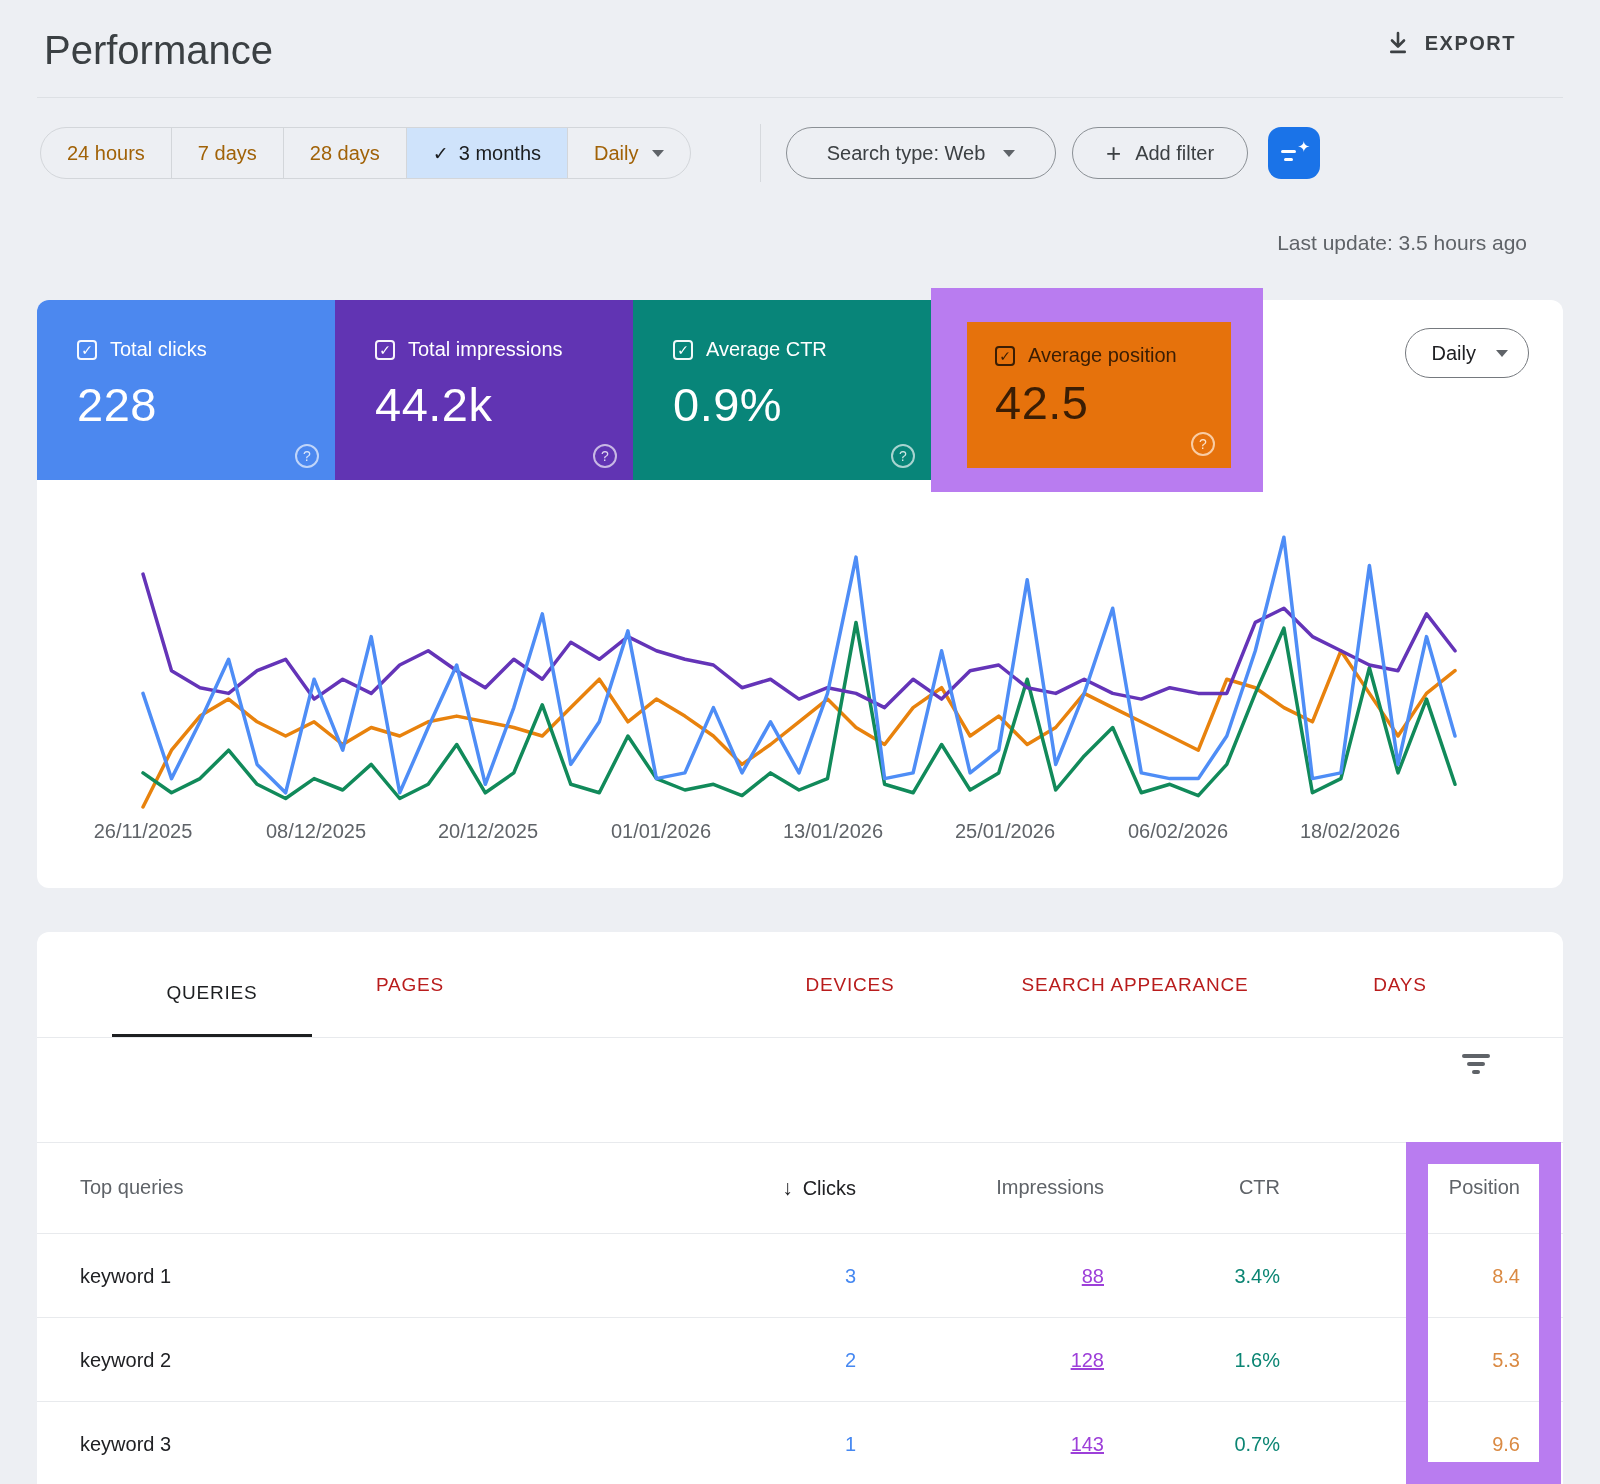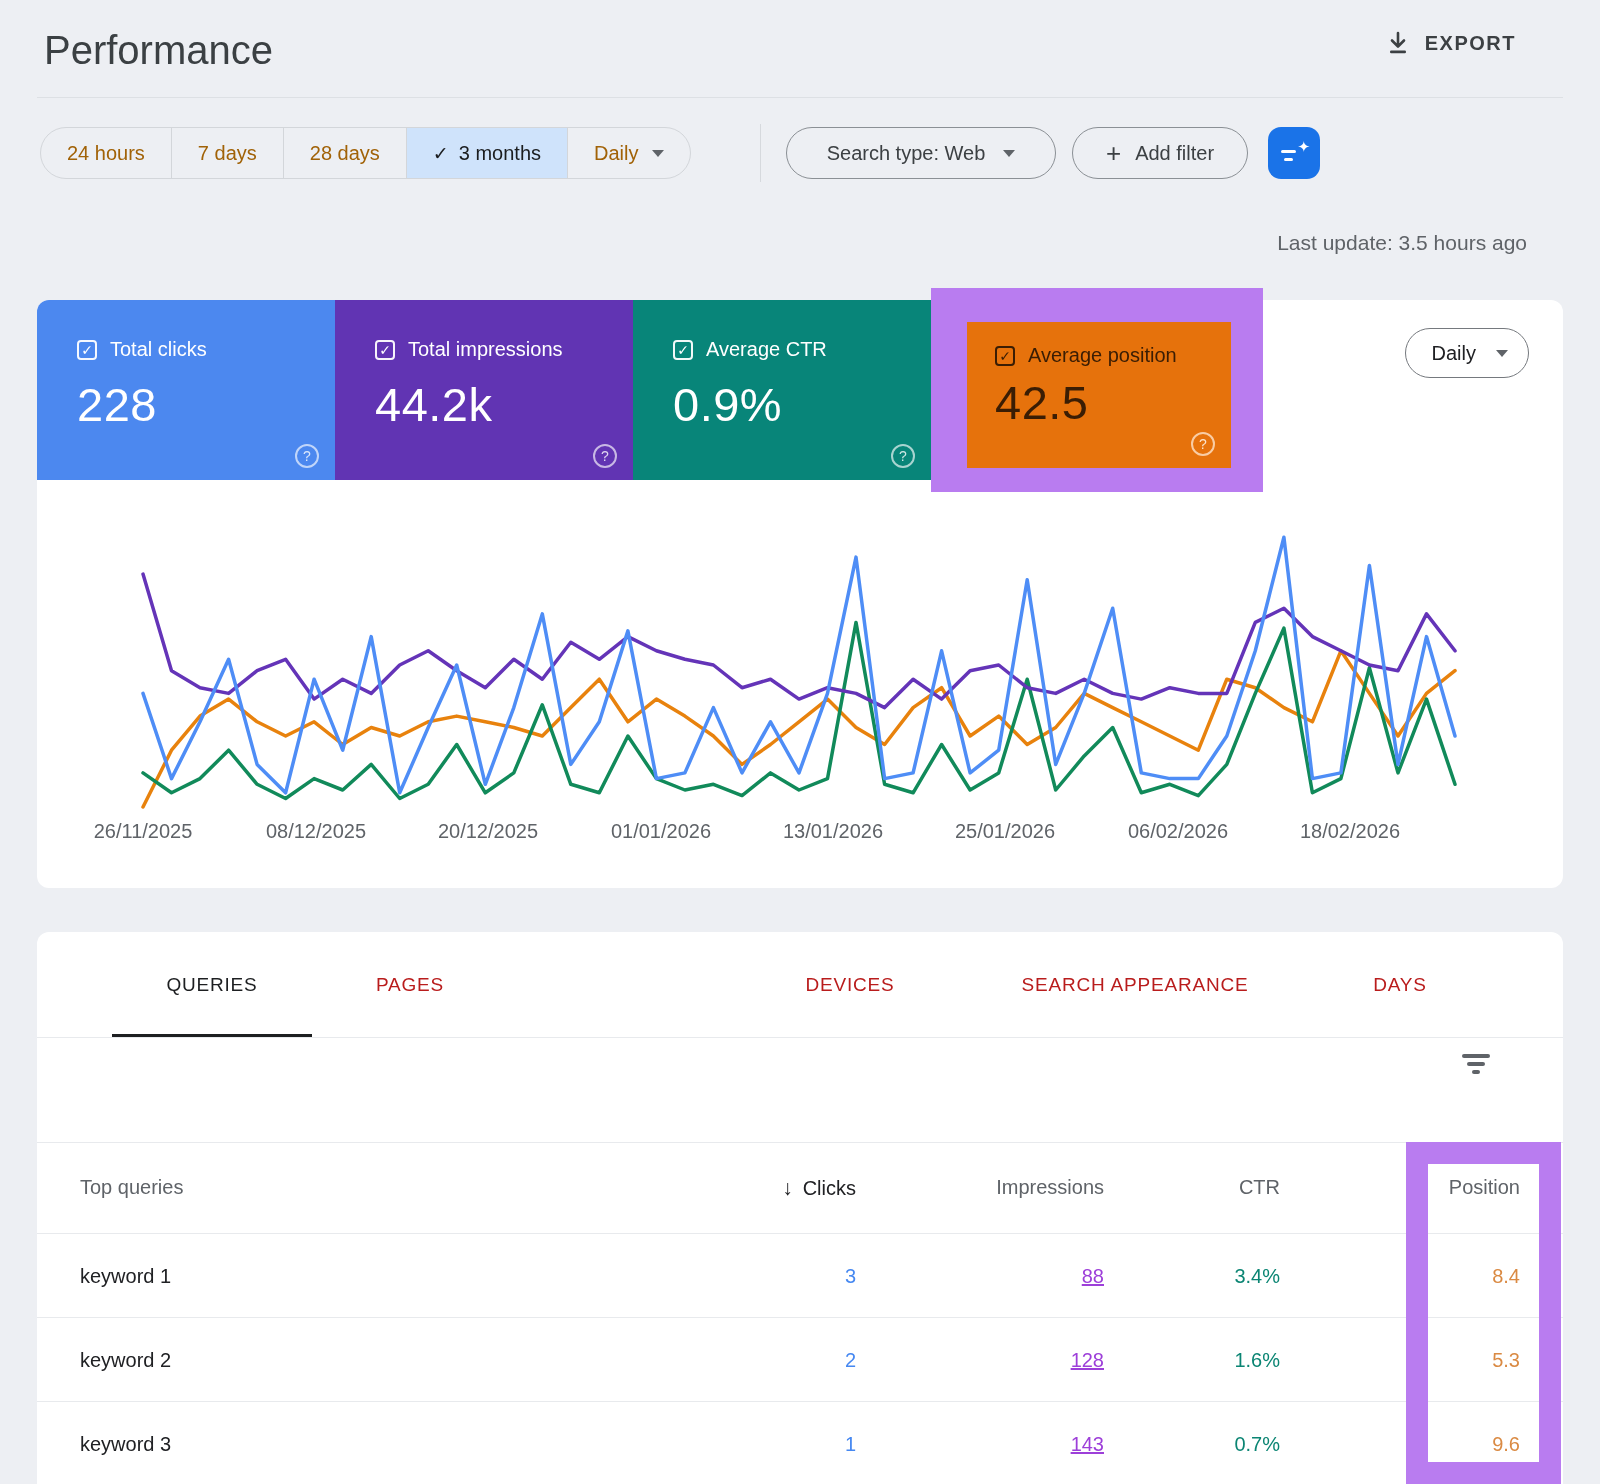--- a/index.html
+++ b/index.html
@@ -54,21 +54,21 @@
   .tile-pos .tile-value { margin:8px 0 0 28px; }
   .tile-pos .help { border-color:rgba(255,235,215,.75); color:rgba(255,240,225,.9); }
   .daily-btn { position:absolute; right:34px; top:28px; height:50px; display:flex; align-items:center; gap:16px; padding:0 20px 0 26px; border:1px solid #75797e; border-radius:26px; font-size:20px; color:#202124; background:#fff; cursor:pointer; }
   .chart-svg { position:absolute; left:106px; top:200px; width:1312px; height:315px; overflow:visible; }
   .x-labels { position:absolute; left:0; top:520px; width:100%; height:30px; }
   .x-label { position:absolute; transform:translateX(-50%); font-size:20px; color:#5f6368; white-space:nowrap; }
 
   
   .table-card { position:absolute; left:37px; top:932px; width:1526px; height:552px; background:#fff; border-radius:12px 12px 0 0; }
   .tab { position:absolute; top:0; height:105px; line-height:105px; transform:translateX(-50%); font-size:19px; letter-spacing:.8px; color:#b91c1c; white-space:nowrap; cursor:pointer; }
-  .tab.active { color:#1d1f21; font-weight:500; }
+  .tab.active { color:#1d1f21; font-weight:500;margin-top:8px; }
   .tab-underline { position:absolute; left:75px; top:102px; width:200px; height:3px; background:#1d1f21; }
   .tabs-divider { position:absolute; left:0; right:0; top:105px; height:1px; background:#e8eaed; }
   .tbl-toolbar-icon { position:absolute; right:72px; top:122px; width:30px; height:22px; cursor:pointer; }
   .tbl-toolbar-icon .f { position:absolute; left:50%; transform:translateX(-50%); height:3.5px; background:#5f6368; border-radius:2px; }
   .f1 { top:0; width:28px; } .f2 { top:8px; width:18px; } .f3 { top:16px; width:8px; }
   .thead-divider { position:absolute; left:0; right:0; top:210px; height:1px; background:#e8eaed; }
   .thead { position:absolute; left:0; right:0; top:210px; height:91px; }
   .th { position:absolute; top:0; height:91px; line-height:91px; font-size:20px; color:#5f6368; white-space:nowrap; }
   .th-queries { left:43px; }
   .th-clicks { right:707px; color:#202124; font-weight:500; }

